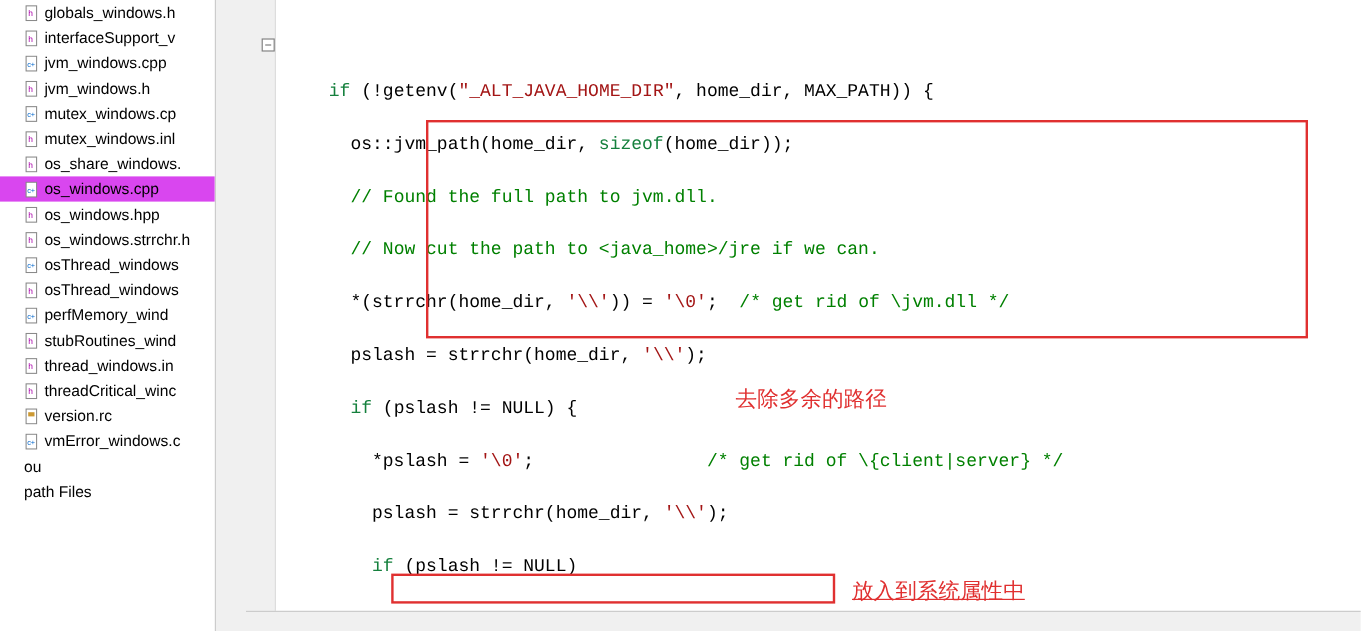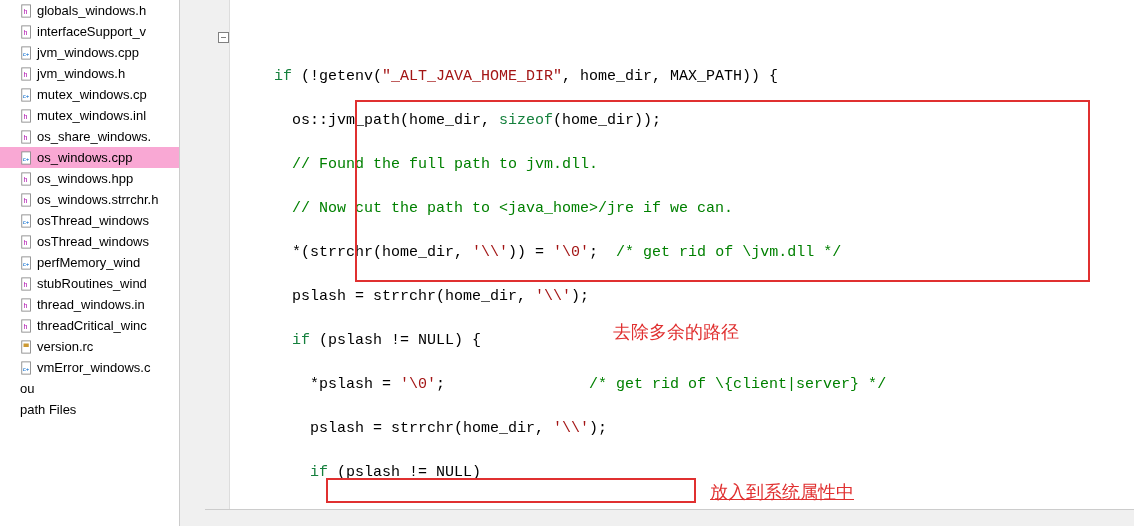--- a/index.html
+++ b/index.html
@@ -26,21 +26,21 @@
   display: flex;
   align-items: center;
   padding: 3px 20px;
   font-family: "Segoe UI", Arial, sans-serif;
   font-size: 13px;
   color: #000;
   white-space: nowrap;
   cursor: pointer;
 }
 .file-item.selected {
-  background: #f9a8d4;
+  background: #d946ef;
 }
 .file-icon {
   width: 14px;
   height: 14px;
   margin-right: 3px;
   flex-shrink: 0;
 }
 .gutter {
   position: absolute;
   left: 180px;

